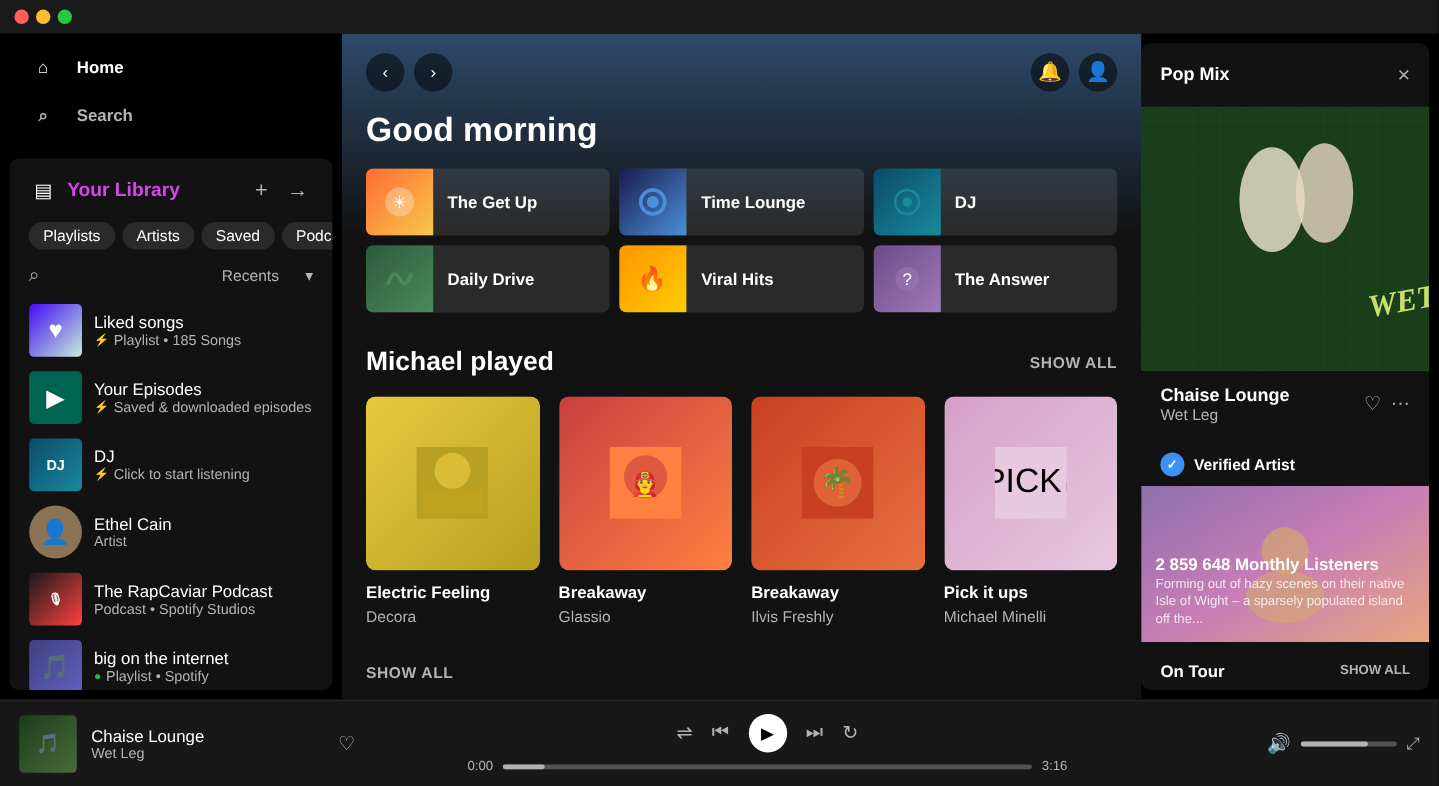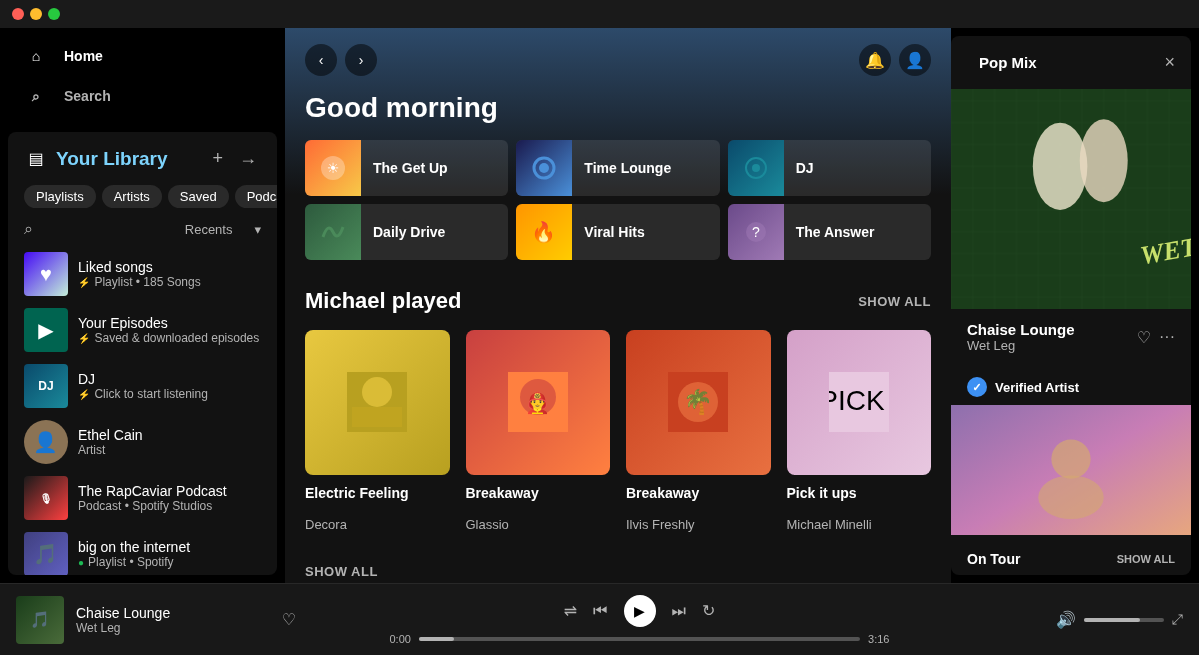--- a/index.html
+++ b/index.html
@@ -77,23 +77,23 @@
       align-items: center;
       justify-content: space-between;
       padding: 12px 16px 8px;
     }
     .library-title-row {
       display: flex;
       align-items: center;
       gap: 8px;
     }
     .library-title {
-      font-size: 19px;
+      font-size: 16px;
       font-weight: 700;
-      color: #7dd3fc;
+      color: #d946ef;
       cursor: pointer;
     }
     .library-actions { display: flex; gap: 8px; }
     .icon-btn {
       background: none;
       border: none;
       color: #b3b3b3;
       cursor: pointer;
       font-size: 18px;
       display: flex;
@@ -305,40 +305,39 @@
       transition: opacity 0.2s;
     }
     .card-img-inner {
       position: absolute;
       inset: 0;
       display: flex;
       align-items: center;
       justify-content: center;
       font-size: 60px;
     }
-    .card-title { font-size: 14px; font-weight: 600; margin-bottom: 16px; }
+    .card-title { font-size: 14px; font-weight: 600; margin-bottom: 5px; }
     .card-sub { font-size: 13px; color: #b3b3b3; }
 
     
     .right-panel {
       width: 240px;
       background: #121212;
       border-radius: 8px;
       margin: 8px 8px 8px 0;
       display: flex;
       flex-direction: column;
       overflow: hidden;
       flex-shrink: 0;
     }
     .panel-header {
       display: flex;
       align-items: center;
       justify-content: space-between;
       padding: 16px;
-      margin-left: 12px;
     }
     .panel-title { font-size: 15px; font-weight: 700; }
     .panel-close {
       background: none;
       border: none;
       color: #b3b3b3;
       cursor: pointer;
       font-size: 18px;
     }
     .panel-album-art {
@@ -915,20 +914,24 @@
               <stop offset="0%" style="stop-color:#8b6fad"></stop>
               <stop offset="50%" style="stop-color:#c87db5"></stop>
               <stop offset="100%" style="stop-color:#e8a87c"></stop>
             </linearGradient>
           </defs>
           <rect width="220" height="130" fill="url(#heroGrad)"></rect>
 
           <ellipse cx="110" cy="90" rx="30" ry="20" fill="#d4a870" opacity="0.6"></ellipse>
           <circle cx="110" cy="55" r="18" fill="#d4a870" opacity="0.7"></circle>
         </svg>
+        <div class="artist-stats">
+          <div class="monthly-listeners">2 859 648 Monthly Listeners</div>
+          <div class="artist-desc">Forming out of hazy scenes on their native Isle of Wight – a sparsely populated island off the...</div>
+        </div>
       </div>
 
       <div class="on-tour-header">
         <span class="on-tour-title">On Tour</span>
         <button class="on-tour-show-all">Show all</button>
       </div>
     </div>
   </div>
 
 </div>

